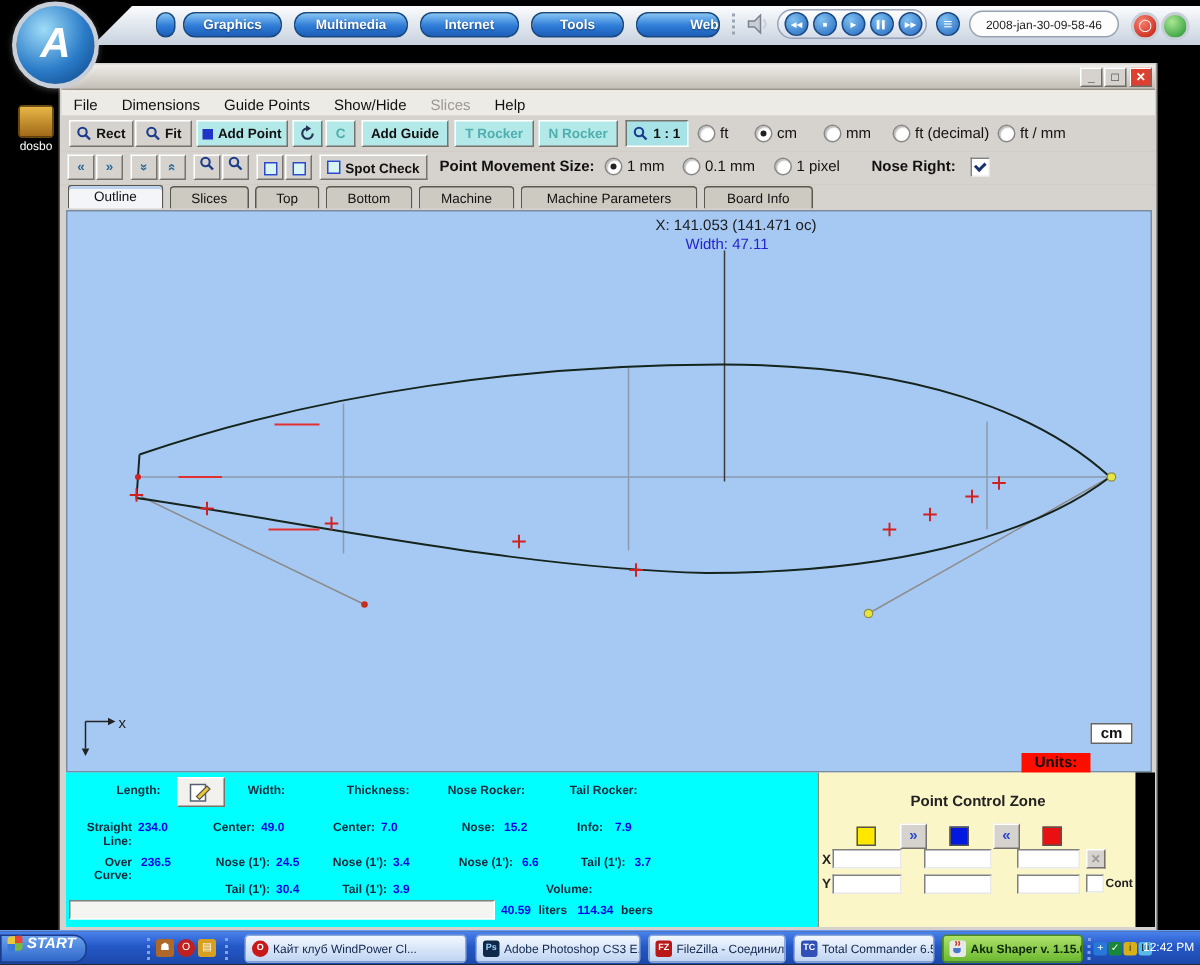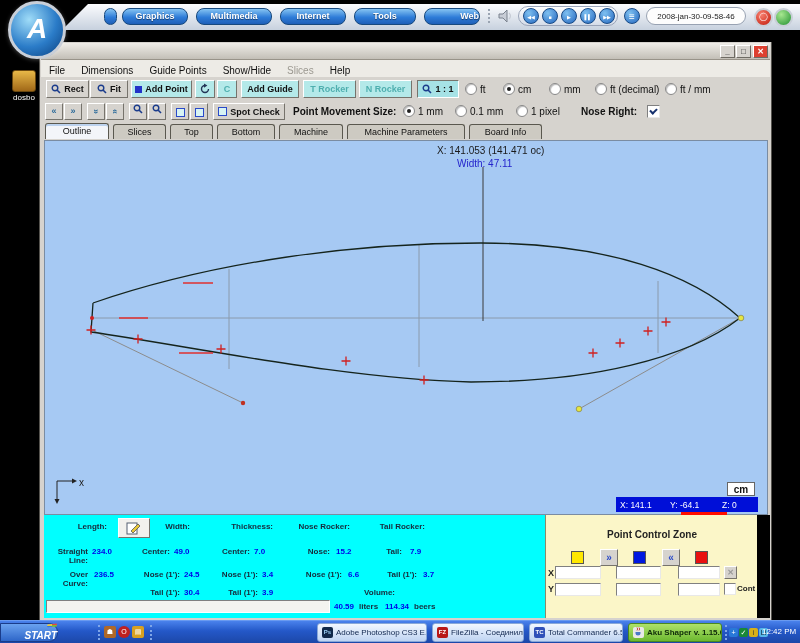--- a/index.html
+++ b/index.html
@@ -122,22 +122,22 @@
   .plab { position:absolute; font-size:9px; font-weight:bold; color:#222; }
   #pcz-xbtn { position:absolute; left:178px; top:51px; width:13px; height:13px; background:#D6D3CE; border:1px solid;
               border-color:#FFF #76736C #76736C #FFF; color:#999; font-size:8px; font-weight:bold;
               text-align:center; line-height:11px; box-sizing:border-box; }
 
   
   #taskbar { position:absolute; left:0; top:620px; width:800px; height:23px;
              background:linear-gradient(#4A82EC,#2458C8 45%,#1C47A8); border-top:1px solid #6A9AF0; box-sizing:border-box; z-index:30; }
   #startbtn { position:absolute; left:0; top:2px; width:58px; height:19px; border-radius:0 9px 9px 0;
               background:linear-gradient(#6AA2F0,#2E66C8); border:1px solid #1A3C8A; color:#fff;
-              font-size:10px; font-weight:bold; font-style:italic; display:flex; align-items:flex-end; gap:3px;
-              padding-left:4px; box-sizing:border-box;flex-direction:column; }
+              font-size:10px; font-weight:bold; font-style:italic; display:flex; align-items:flex-start; gap:3px;
+              padding-left:4px; box-sizing:border-box; }
   .flag { width:10px; height:10px; display:inline-block; border-radius:2px;
           background:conic-gradient(#E8483C 0 25%, #78B83C 0 50%, #3C78D8 0 75%, #E8C83C 0); transform:skewY(-6deg); }
   .tsep { position:absolute; top:4px; width:2px; height:15px; border-left:2px dotted #7FA6E8; }
   .qicon { position:absolute; top:5px; width:12px; height:12px; border-radius:2px; font-size:7px; color:#fff; text-align:center; line-height:12px; }
   .task { position:absolute; top:2px; height:19px; background:linear-gradient(#F2F7FF,#BFD4F2);
           border:1px solid #89A8D8; border-radius:3px; display:flex; align-items:center; gap:3px;
           padding:0 4px; font-size:8px; color:#10264E; overflow:hidden; white-space:nowrap; box-sizing:border-box; }
   .task.active { background:linear-gradient(#AEE26A,#6CB830); border-color:#4A8820; color:#0E2A08; font-weight:bold; }
   .ticon { width:11px; height:11px; border-radius:2px; font-size:6px; font-weight:bold; color:#fff; text-align:center; line-height:11px; flex:none; }
   .trayicon { position:absolute; top:7px; width:9px; height:9px; border-radius:2px; font-size:7px; line-height:9px; text-align:center; color:#fff; }
@@ -344,25 +344,20 @@
           <path d="M9.5,358 L14.5,358 L12,363 Z" fill="#222"></path>
           <line x1="12" y1="340" x2="27" y2="340" stroke="#222" stroke-width="1"></line>
           <path d="M27,337.5 L27,342.5 L32,340 Z" fill="#222"></path>
         </g>
       </svg>
       <div id="cursorX">X: 141.053 (141.471 oc)</div>
       <div id="cursorW">Width: 47.11</div>
       <div style="position:absolute;left:34px;top:336px;font-size:10px;color:#222;">x</div>
       <div id="unitsred">Units:</div>
       <div id="unitsval">cm</div>
-      <div id="coordbar">
-        <span style="left:4px;">X: 141.1</span>
-        <span style="left:54px;">Y: -64.1</span>
-        <span style="left:106px;">Z: 0</span>
-      </div>
     </div>
 
     <div id="cyanpan">
       <div class="dhead" style="left:19px;top:7px;width:44px;">Length:</div>
       <div id="editbtn">
         <svg width="16" height="14">
             <rect x="1" y="2" width="10" height="11" fill="#fff" stroke="#556072" stroke-width="1"></rect>
             <path d="M5,10 L12,3 L14,5 L7,12 Z" fill="#E8C838" stroke="#555" stroke-width="0.8"></path>
           </svg>
       </div>
@@ -372,21 +367,21 @@
       <div class="dhead" style="left:301px;top:7px;width:80px;">Tail Rocker:</div>
 
       <div class="dlab" style="left:0;top:32px;width:44px;">Straight Line:</div>
       <div class="dval" style="left:48px;top:32px;">234.0</div>
       <div class="dlab" style="left:78px;top:32px;width:48px;">Center:</div>
       <div class="dval" style="left:130px;top:32px;">49.0</div>
       <div class="dlab" style="left:158px;top:32px;width:48px;">Center:</div>
       <div class="dval" style="left:210px;top:32px;">7.0</div>
       <div class="dlab" style="left:242px;top:32px;width:44px;">Nose:</div>
       <div class="dval" style="left:292px;top:32px;">15.2</div>
-      <div class="dlab" style="left:314px;top:32px;width:44px;">Tail:</div>
+      <div class="dlab" style="left:314px;top:32px;width:44px;">Info:</div>
       <div class="dval" style="left:366px;top:32px;">7.9</div>
 
       <div class="dlab" style="left:0;top:55px;width:44px;">Over Curve:</div>
       <div class="dval" style="left:50px;top:55px;">236.5</div>
       <div class="dlab" style="left:88px;top:55px;width:48px;">Nose (1'):</div>
       <div class="dval" style="left:140px;top:55px;">24.5</div>
       <div class="dlab" style="left:166px;top:55px;width:48px;">Nose (1'):</div>
       <div class="dval" style="left:218px;top:55px;">3.4</div>
       <div class="dlab" style="left:250px;top:55px;width:48px;">Nose (1'):</div>
       <div class="dval" style="left:304px;top:55px;">6.6</div>
@@ -432,20 +427,24 @@
     <div id="startbtn">
       <span class="flag"></span>
       <span>START</span>
     </div>
     <div class="tsep" style="left:98px;"></div>
     <div class="qicon" style="left:104px;background:#B06828;">☗</div>
     <div class="qicon" style="left:118px;background:#C02020;border-radius:50%;">O</div>
     <div class="qicon" style="left:132px;background:#D8A020;">▤</div>
     <div class="tsep" style="left:150px;"></div>
 
+    <div class="task" style="left:163px;width:148px;">
+      <span class="ticon" style="background:#C81818;border-radius:50%;">O</span>
+      <span>Кайт клуб WindPower Cl...</span>
+    </div>
     <div class="task" style="left:317px;width:110px;">
       <span class="ticon" style="background:#10284A;color:#9FD2F8;">Ps</span>
       <span>Adobe Photoshop CS3 E...</span>
     </div>
     <div class="task" style="left:432px;width:92px;">
       <span class="ticon" style="background:#B81818;">FZ</span>
       <span>FileZilla - Соединились с...</span>
     </div>
     <div class="task" style="left:529px;width:94px;">
       <span class="ticon" style="background:#3050B8;">TC</span>

